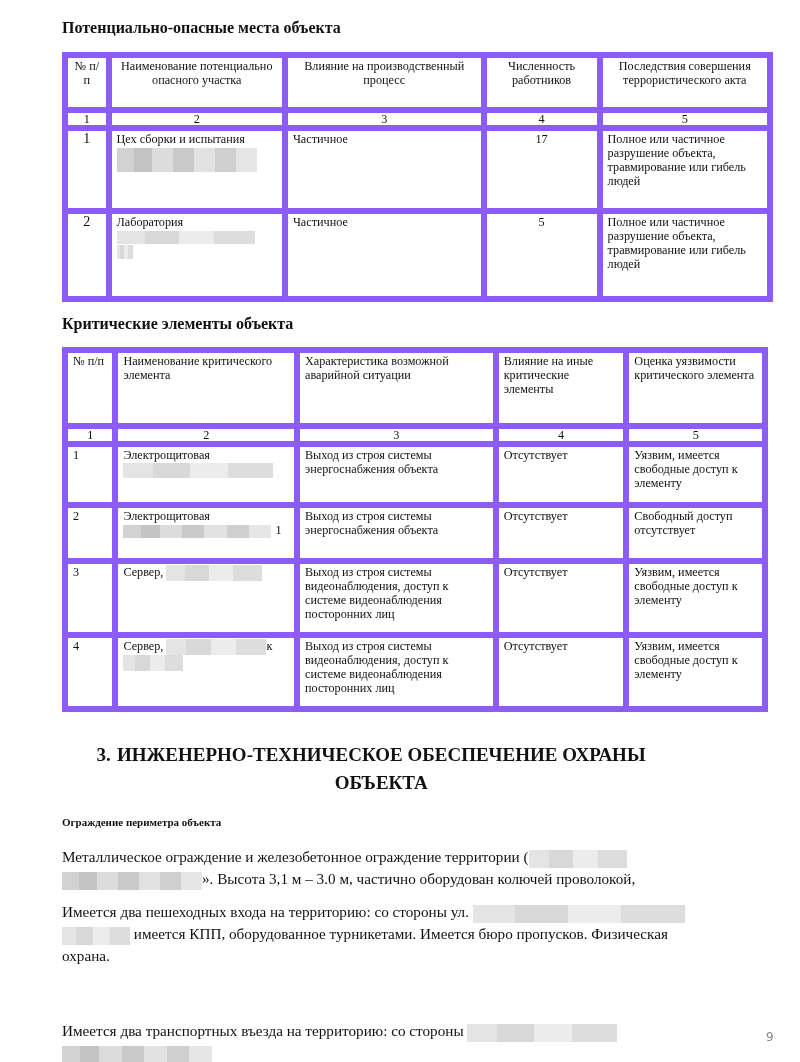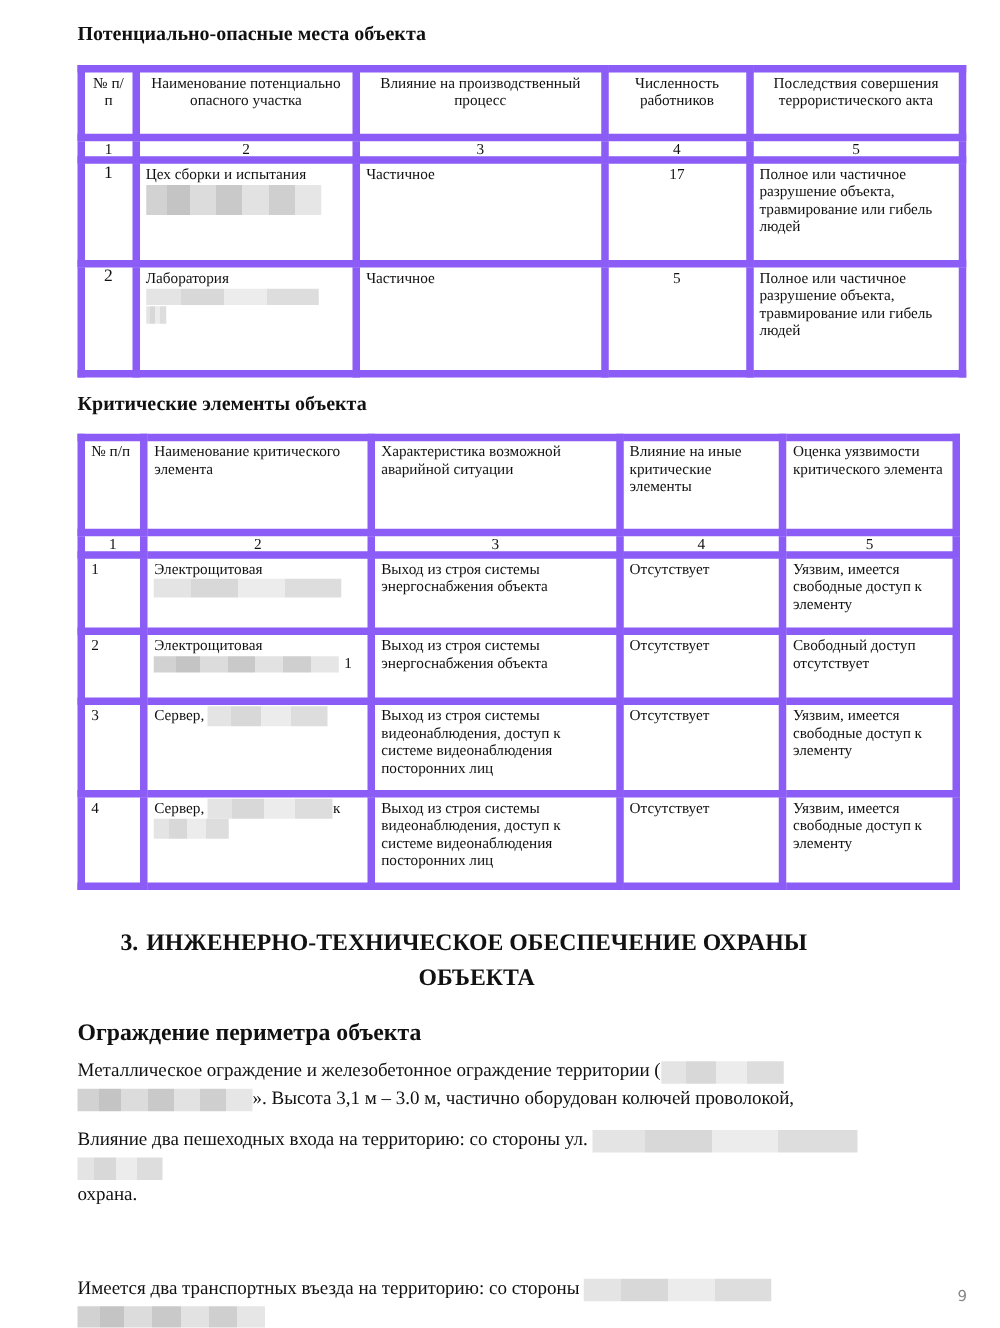--- a/index.html
+++ b/index.html
@@ -149,30 +149,30 @@
     <td>Уязвим, имеется свободные доступ к элементу</td>
   </tr>
 </tbody>
   </table>
 
 <div class="chapter">
   <div><span class="num">3.</span><span>ИНЖЕНЕРНО-ТЕХНИЧЕСКОЕ ОБЕСПЕЧЕНИЕ ОХРАНЫ</span></div>
   <div class="line2">ОБЪЕКТА</div>
 </div>
 
-<div class="abs h-sec" style="left:62px; top:816px; font-size:19px;">Ограждение периметра объекта</div>
+<div class="abs h-sec" style="left:62px; top:816px; font-size:11px;">Ограждение периметра объекта</div>
 
 <p class="para" style="top:846px;">
   <span>Металлическое ограждение и железобетонное ограждение территории (</span><span class="redact light" style="width:98px; height:18px;"></span><br>
   <span class="redact" style="width:140px; height:18px;"></span><span>». Высота 3,1 м – 3.0 м, частично оборудован колючей проволокой,</span>
 </p>
 
 <p class="para" style="top:901px;">
-  <span>Влияние два пешеходных входа на территорию: со стороны ул.</span> <span class="redact light" style="width:212px; height:18px;"></span><br>
-  <span class="redact light" style="width:68px; height:18px;"></span> <br>
+  <span>Имеется два пешеходных входа на территорию: со стороны ул.</span> <span class="redact light" style="width:212px; height:18px;"></span><br>
+  <span class="redact light" style="width:68px; height:18px;"></span> <span>имеется КПП, оборудованное турникетами. Имеется бюро пропусков. Физическая</span><br>
   <span>охрана.</span>
 </p>
 
 <p class="para" style="top:1020px;">
   <span>Имеется два транспортных въезда на территорию: со стороны</span> <span class="redact light" style="width:150px; height:18px;"></span><br>
   <span class="redact" style="width:150px; height:18px;"></span>
 </p>
 
 <div class="page-num">9</div>
 

